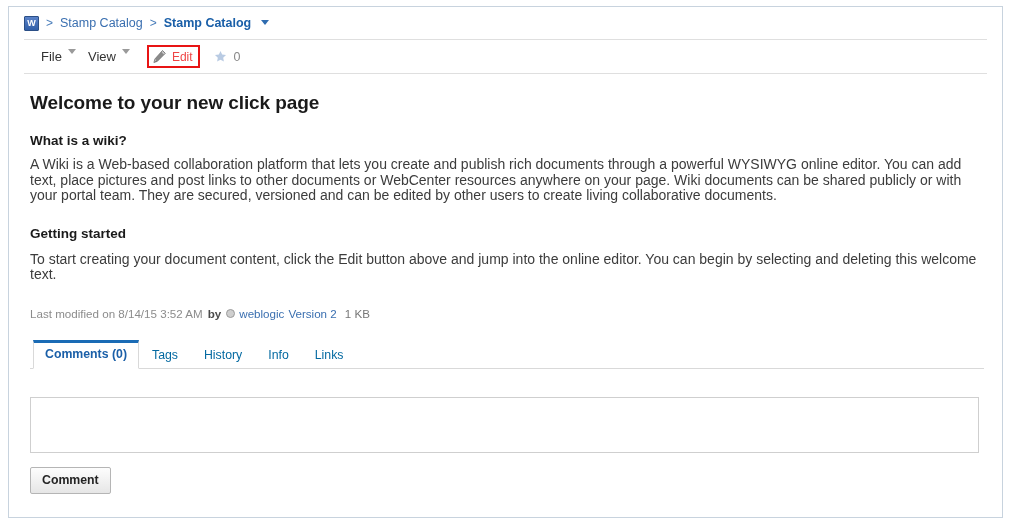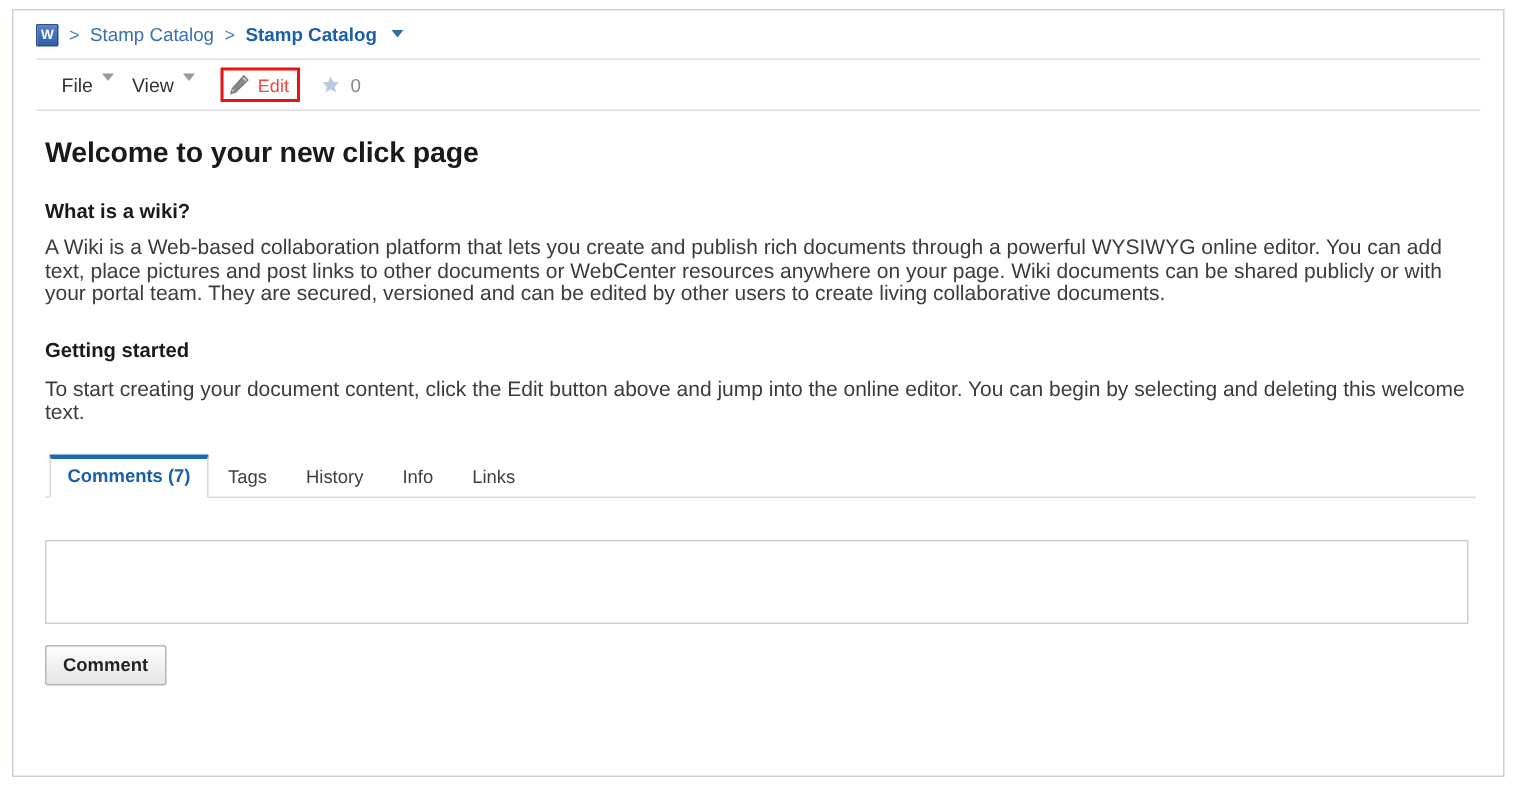--- a/index.html
+++ b/index.html
@@ -200,21 +200,21 @@
   .tabs {
     display: flex;
     align-items: flex-end;
     margin-top: 21px;
     height: 28px;
     border-bottom: 1px solid #d9d9d9;
     padding-left: 3px;
   }
   .tab {
     font-size: 12.3px;
-    color: #404040;
+    color: #0369a1;
     padding: 6px 13px 7px 13px;
     cursor: pointer;
     white-space: nowrap;
     position: relative;
     top: 1px;
     background: transparent;
   }
   .tab.active {
     font-weight: bold;
     color: #1a5fa8;
@@ -304,23 +304,31 @@
 
     <div class="content">
       <h1 class="title">Welcome to your new click page</h1>
 
       <h2 class="subtitle">What is a wiki?</h2>
       <p class="body">A Wiki is a Web-based collaboration platform that lets you create and publish rich documents through a powerful WYSIWYG online editor. You can add text, place pictures and post links to other documents or WebCenter resources anywhere on your page. Wiki documents can be shared publicly or with your portal team. They are secured, versioned and can be edited by other users to create living collaborative documents.</p>
 
       <h2 class="subtitle gs">Getting started</h2>
       <p class="body gs">To start creating your document content, click the Edit button above and jump into the online editor. You can begin by selecting and deleting this welcome text.</p>
 
+      <div class="lastmod">
+        <span class="lm-text">Last modified on 8/14/15 3:52 AM</span>
+        <span class="lm-by">by</span>
+        <span class="presence-dot"></span>
+        <a class="lm-user" href="#">weblogic</a>
+        <a class="lm-version" href="#">Version 2</a>
+        <span class="lm-size">1 KB</span>
+      </div>
 
       <div class="tabs">
-        <div class="tab active">Comments (7)</div>
+        <div class="tab active">Comments (0)</div>
         <div class="tab">Tags</div>
         <div class="tab">History</div>
         <div class="tab">Info</div>
         <div class="tab">Links</div>
       </div>
     </div>
 
     <div class="comment-area">
       <textarea class="comment-box" placeholder="" style=""></textarea>
       <button class="comment-btn">Comment</button>

